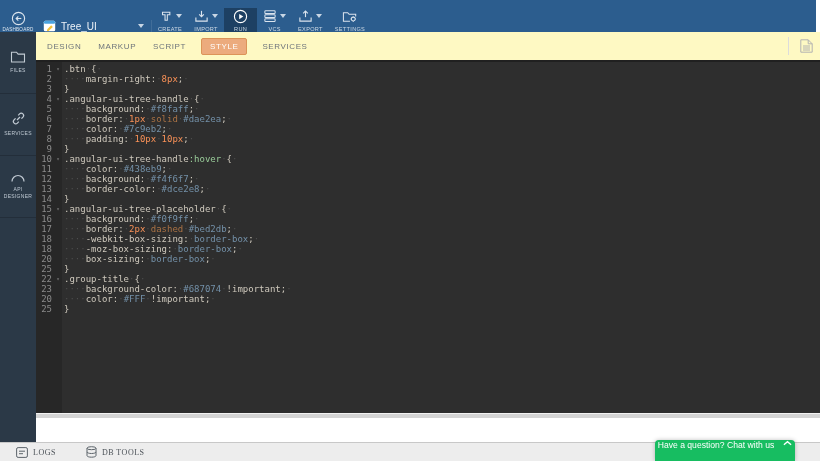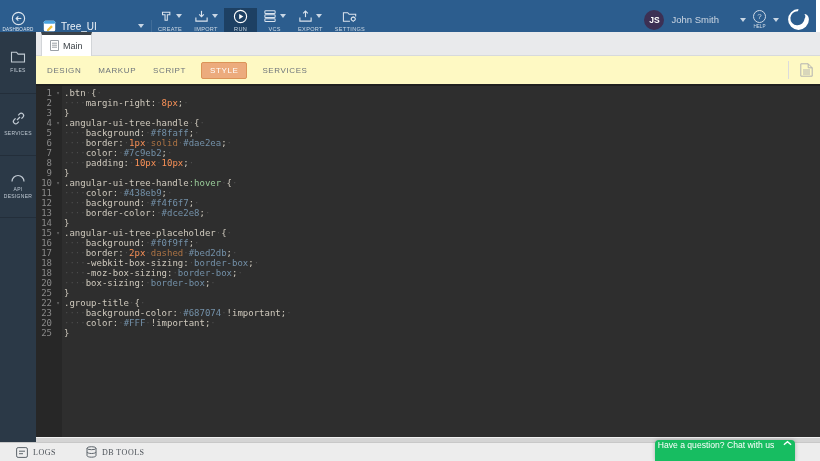--- a/index.html
+++ b/index.html
@@ -224,35 +224,20 @@
       <svg width="15" height="14" viewBox="0 0 16 14" fill="none" stroke="#dbe4ee" stroke-width="1.1">
             <path d="M8.5 12.5h-7v-9h4.6l1.5 1.7h7v2.3"></path>
             <circle cx="12" cy="10.3" r="2.1"></circle>
             <path d="M12 7.4v1M12 12.2v1M9.1 10.3h1M13.9 10.3h1"></path>
           </svg>
     </span>
       </span>
     <span class="lbl">SETTINGS</span>
   </div>
 
-  <div class="tb-right">
-    <div class="avatar">JS</div>
-    <span class="uname">John Smith</span>
-    <span class="caret"></span>
-    <div class="help-block">
-      <div class="help-circle">?</div>
-      <span class="lbl">HELP</span>
-    </div>
-    <span class="caret"></span>
-    <span>
-      <svg width="25" height="25" viewBox="0 0 24 24">
-          <path d="M12 2a10 10 0 1 0 10 10c0-3.2-2.1-5.2-4.4-5.2 1.2 1.2 1.3 3.2.2 4.4A6.8 6.8 0 1 1 11.5 4z" fill="#ffffff"></path>
-        </svg>
-    </span>
-  </div>
 </div>
 
 <div class="sidebar">
   <div class="sb-item">
     <span>
       <svg width="16" height="13" viewBox="0 0 16 13" fill="none" stroke="#c2cbd4" stroke-width="1.1">
           <path d="M1.5 12V2.2h5l1.6 1.9h6.4V12z"></path>
         </svg>
     </span>
     <span class="lbl">FILES</span>
@@ -271,31 +256,20 @@
     <span>
       <svg width="16" height="9" viewBox="0 0 16 9" fill="none" stroke="#c2cbd4" stroke-width="1.2">
           <path d="M2 8.5a6 6 0 0 1 12 0"></path>
         </svg>
     </span>
     <span class="lbl">API DESIGNER</span>
   </div>
 </div>
 
 <div class="main">
-  <div class="tabbar">
-    <div class="tab-main">
-      <span>
-        <svg width="9" height="11" viewBox="0 0 9 11" fill="none" stroke="#9aa0a6" stroke-width="1">
-            <path d="M0.5 0.5h8v10h-8z"></path>
-            <path d="M2 3.2h5M2 5.2h5M2 7.2h5"></path>
-          </svg>
-      </span>
-      <span class="lbl">Main</span>
-    </div>
-  </div>
 
   <div class="subtabs">
     <span class="subtab">DESIGN</span>
     <span class="subtab">MARKUP</span>
     <span class="subtab">SCRIPT</span>
     <span class="subtab active">STYLE</span>
     <span class="subtab">SERVICES</span>
     <div class="right-tools">
       <span>
         <svg width="13" height="14" viewBox="0 0 13 14" fill="none" stroke="#b3b3b3" stroke-width="1">

